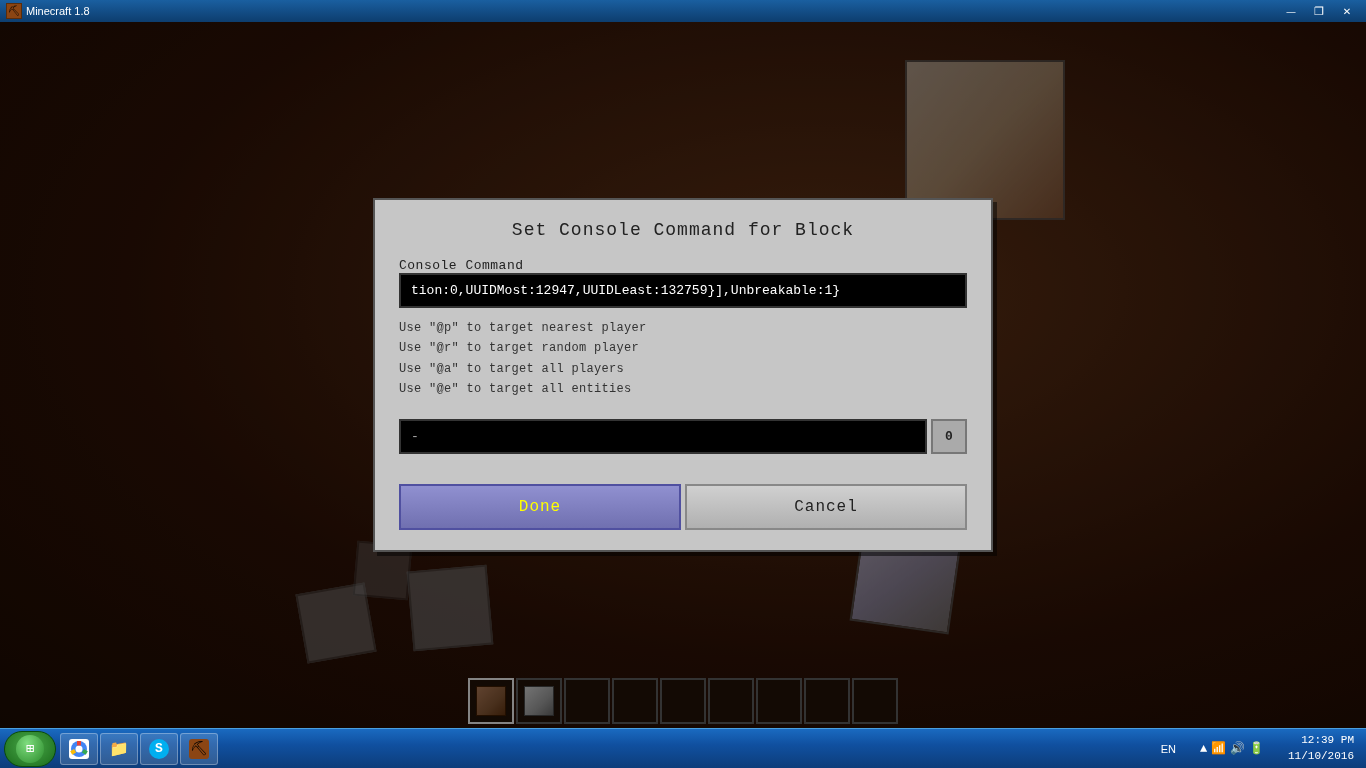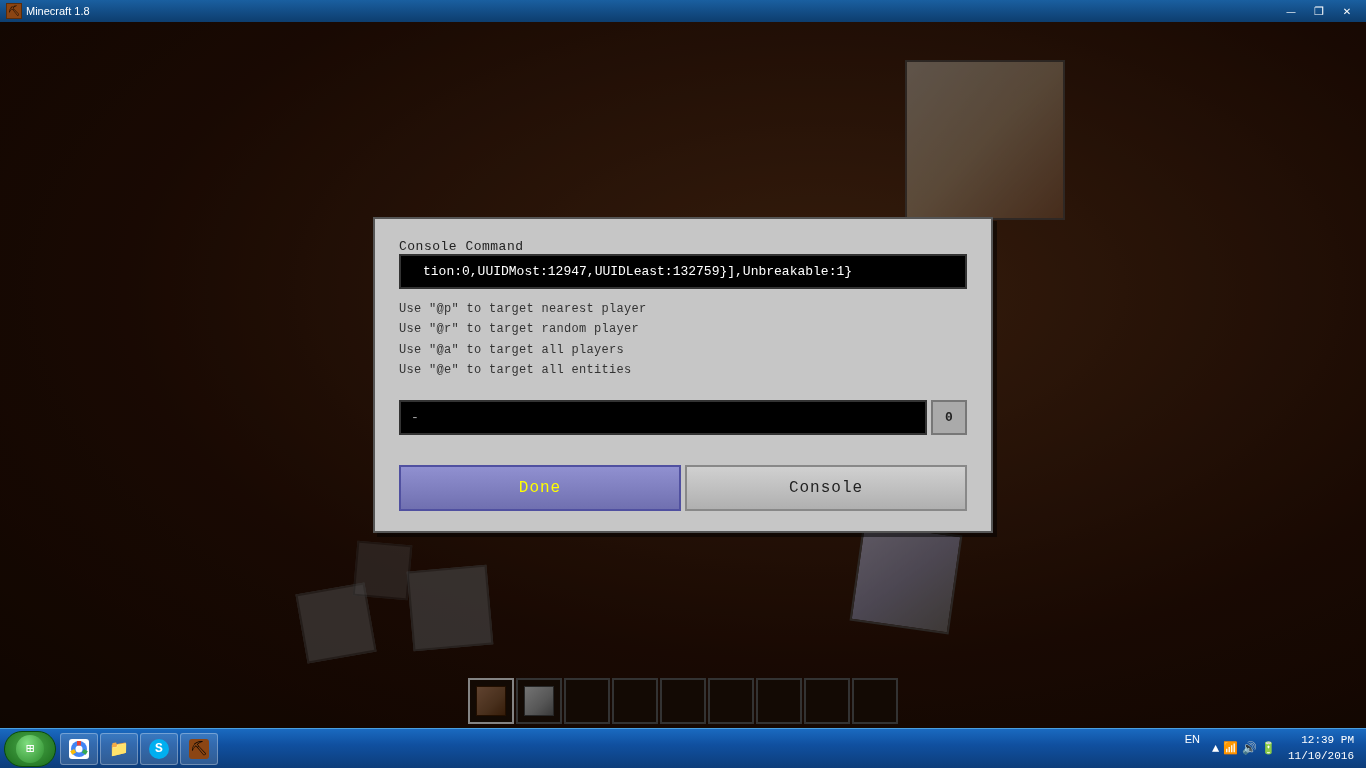--- a/index.html
+++ b/index.html
@@ -145,21 +145,22 @@
       font-size: 14px;
     }
 
     .taskbar-icon-chrome { background: #fff; }
     .taskbar-icon-folder { background: transparent; }
     .taskbar-icon-skype { background: #00aff0; border-radius: 50%; }
     .taskbar-icon-mc { background: #8B4513; }
 
     .taskbar-right {
       display: flex;
-      gap: 12px;
+      align-items: center;
+      gap: 24px;
       padding: 0 8px;
     }
 
     .taskbar-clock {
       color: white;
       font-size: 11px;
       font-family: Liberation Mono, monospace;
       text-align: right;
       line-height: 1.4;
     }
@@ -211,21 +212,21 @@
       font-family: 'Courier New', monospace;
       color: #222;
       letter-spacing: 0.5px;
     }
 
     .command-input {
       width: 100%;
       background: #000;
       color: #fff;
       border: 2px solid #333;
-      padding: 8px 22px;
+      padding: 8px 10px;
       font-family: 'Courier New', monospace;
       font-size: 13px;
       outline: none;
       margin-bottom: 10px;
     }
 
     .hints {
       margin-bottom: 20px;
     }
 
@@ -440,20 +441,21 @@
   <div class="hotbar-slot"></div>
   <div class="hotbar-slot"></div>
   <div class="hotbar-slot"></div>
   <div class="hotbar-slot"></div>
   <div class="hotbar-slot"></div>
 </div>
 
 <div class="dialog-overlay">
   <div class="dialog">
     
+    <div class="dialog-title">Set Console Command for Block</div>
 
     
     <div class="field-label">Console Command</div>
 
     
     <input type="text" class="command-input" value="tion:0,UUIDMost:12947,UUIDLeast:132759}],Unbreakable:1}" style="">
 
     
     <div class="hints">
       <div class="hint-line">Use "@p" to target nearest player</div>
@@ -466,21 +468,21 @@
 
     
     <div class="prev-output-row">
       <input type="text" class="prev-output-input" value="-" readonly="" style="">
       <button class="output-num-btn">0</button>
     </div>
 
     
     <div class="dialog-buttons">
       <button class="btn-done">Done</button>
-      <button class="btn-cancel">Console</button>
+      <button class="btn-cancel">Cancel</button>
     </div>
   </div>
 </div>
 
 <div class="taskbar">
 
   <div class="start-button">
     <div class="start-orb">
       <span style="color:white; font-size:14px;">⊞</span>
     </div>

